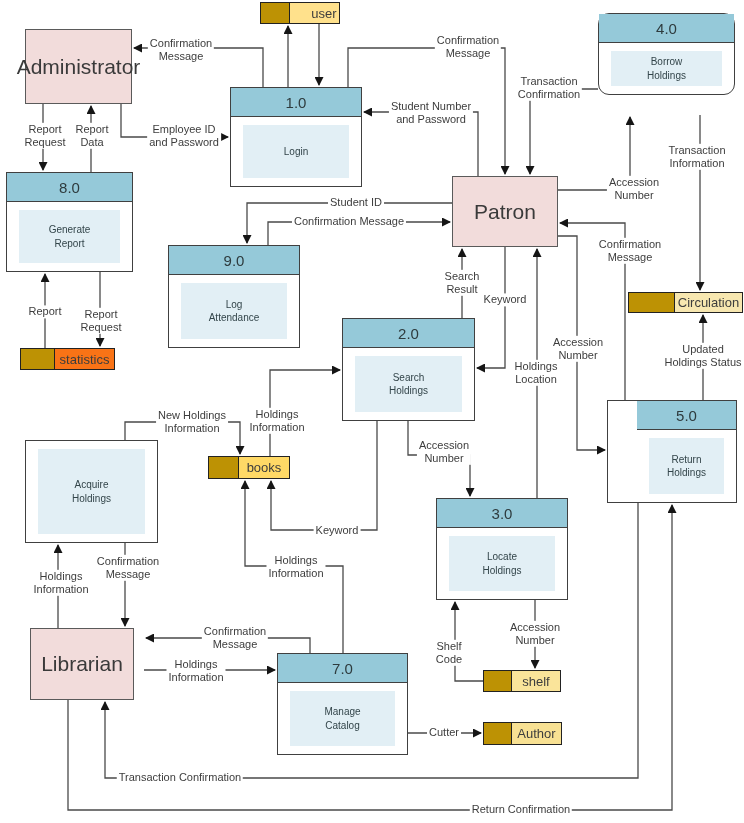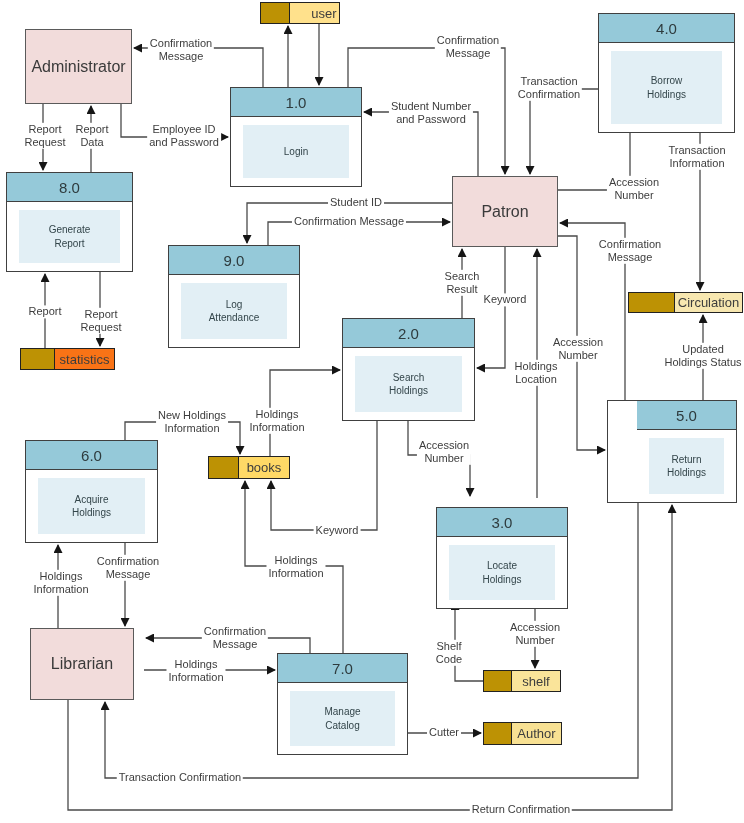--- a/index.html
+++ b/index.html
@@ -2,21 +2,21 @@
 <html><head>
 <meta charset="utf-8">
 <style>
   html,body{margin:0;padding:0;background:#fff;}
   #stage{position:relative;width:744px;height:823px;background:#fff;overflow:hidden;
          font-family:"Liberation Sans","DejaVu Sans",sans-serif;}
   #wires{position:absolute;left:0;top:0;width:744px;height:823px;z-index:1;}
   .wire{fill:none;stroke:#4a4a4a;stroke-width:1.3;}
   .node{position:absolute;box-sizing:border-box;z-index:2;}
   .entity{background:#F2DCDB;border:1.6px solid #5a5a5a;display:flex;align-items:center;
-          justify-content:center;font-size:16px;color:#3a3a3a;}
+          justify-content:center;font-size:21px;color:#3a3a3a;}
   .process{background:#ffffff;border:1.6px solid #404040;display:flex;flex-direction:column;}
   .process .phead{background:#95C9D9;border-bottom:1.6px solid #404040;height:28px;flex:0 0 28px;
           display:flex;align-items:center;justify-content:center;font-size:15px;color:#2e3b3e;}
   .process .pbody{flex:1;display:flex;align-items:center;justify-content:center;padding:8px 12px;}
   .process .plabel{background:#E2EFF5;width:100%;height:100%;display:flex;flex-direction:column;
           align-items:center;justify-content:center;font-size:10px;color:#33454a;line-height:1.35;}
   .store{position:absolute;box-sizing:border-box;z-index:2;display:flex;border:1.2px solid #222;}
   .store .tab{border-right:1.2px solid #222;background:#BD9204;flex:0 0 auto;}
   .store .slabel{flex:1;display:flex;align-items:center;justify-content:center;
           font-size:13px;color:#3d3d3d;}
@@ -94,32 +94,32 @@
       <div class="phead">
         <span>2.0</span>
       </div>
       <div class="pbody">
         <div class="plabel">
           <span>Search</span>
           <span>Holdings</span>
         </div>
       </div>
     </div>
-    <div class="node process" style="left: 436px; top: 498px; width: 132px; height: 102px; margin-top: 9px;">
+    <div class="node process" style="left: 436px; top: 498px; width: 132px; height: 102px;">
       <div class="phead">
         <span>3.0</span>
       </div>
       <div class="pbody">
         <div class="plabel">
           <span>Locate</span>
           <span>Holdings</span>
         </div>
       </div>
     </div>
-    <div class="node process" style="left: 598px; top: 13px; width: 137px; height: 120px;">
+    <div class="node process" style="left: 598px; top: 13px; width: 137px; height: 82px; border-radius: 11px;">
       <div class="phead">
         <span>4.0</span>
       </div>
       <div class="pbody">
         <div class="plabel">
           <span>Borrow</span>
           <span>Holdings</span>
         </div>
       </div>
     </div>
@@ -128,23 +128,20 @@
         <span>5.0</span>
       </div>
       <div class="pbody">
         <div class="plabel">
           <span>Return</span>
           <span>Holdings</span>
         </div>
       </div>
     </div>
     <div class="node process" style="left: 25px; top: 440px; width: 133px; height: 103px;">
-      <div class="phead">
-        <span>6.0</span>
-      </div>
       <div class="pbody">
         <div class="plabel">
           <span>Acquire</span>
           <span>Holdings</span>
         </div>
       </div>
     </div>
     <div class="node process" style="left: 277px; top: 653px; width: 131px; height: 102px;">
       <div class="phead">
         <span>7.0</span>

